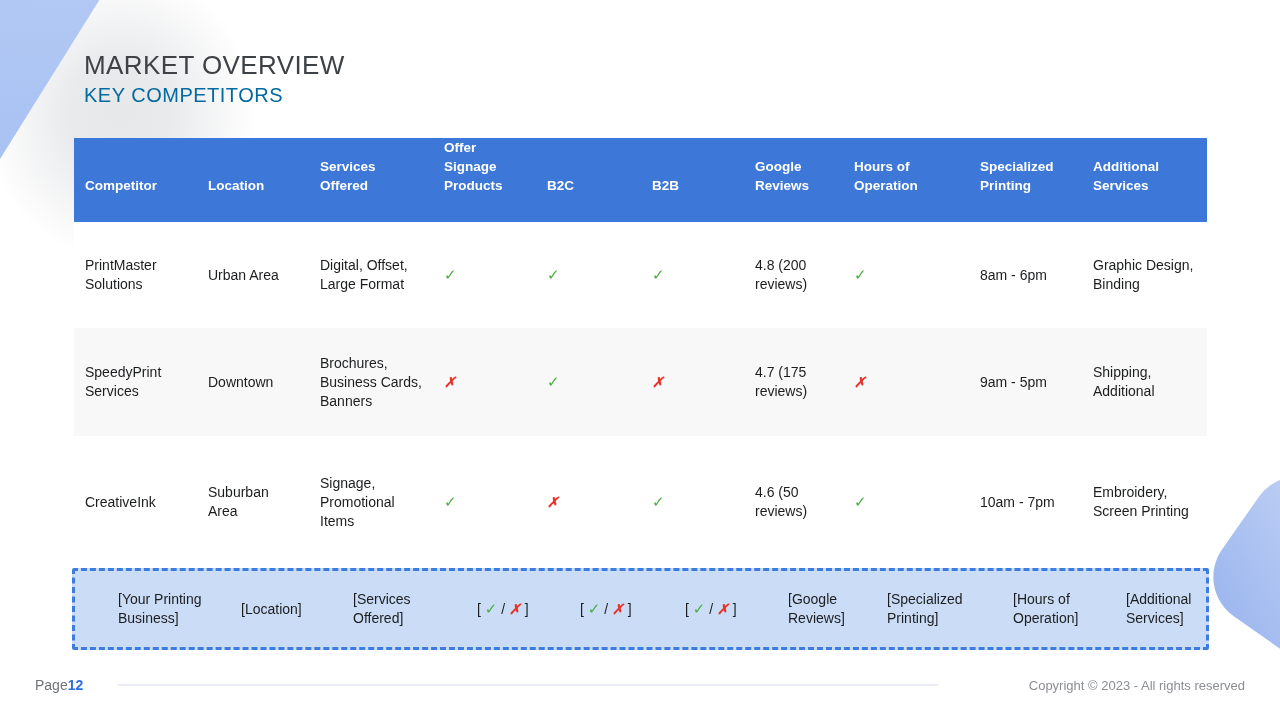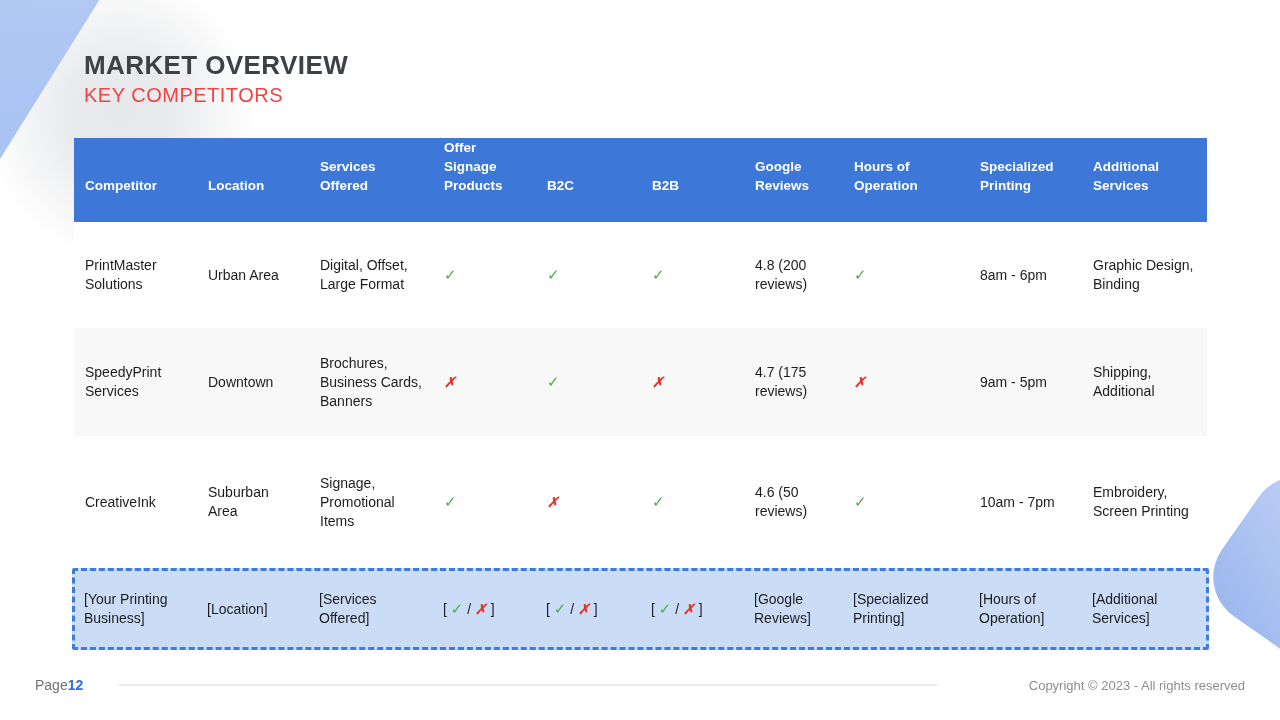--- a/index.html
+++ b/index.html
@@ -20,24 +20,24 @@
     background:linear-gradient(150deg,#bccef5 0%,#a3bff2 100%);
   }
   .decor-br-blue{
     left:1225px;top:492px;width:170px;height:160px;
     border-radius:48px;transform:rotate(35deg);
     background:linear-gradient(205deg,#d0dcf7 0%,#9fb9ef 90%);
   }
   
   .title-block{position:absolute;left:84px;top:50px;}
   .page-title{
-    font-size:26px;font-weight:bold;color:#3e4145;letter-spacing:.4px;line-height:30px;
+    font-size:26px;font-weight:normal;color:#3e4145;letter-spacing:.4px;line-height:30px;
   }
   .page-subtitle{
-    font-size:20px;font-weight:400;color:#ef4444;letter-spacing:.5px;line-height:24px;margin-top:3px;
+    font-size:20px;font-weight:400;color:#0369a1;letter-spacing:.5px;line-height:24px;margin-top:3px;
   }
   
   .table{position:absolute;left:74px;top:138px;width:1133px;}
   .grid-row{
     display:grid;
     grid-template-columns:123px 112px 124px 103px 105px 103px 99px 126px 113px 125px;
   }
   .thead{
     background:var(--header-bg,#3d78d8);
     height:84px;
@@ -54,20 +54,21 @@
   }
   .row-0{height:106px;background:#ffffff;}
   .row-1{height:108px;background:var(--zebra-bg,#f8f8f8);}
   .row-2{height:132px;background:#ffffff;}
   .row-3{
     height:82px;box-sizing:border-box;
     background:var(--highlight-bg,#cbdcf6);
     border:3px dashed var(--highlight-border,#3e7de0);
     border-radius:2px;
     margin:0 -2px;
+    padding-left:34px;
   }
   .row-3 .td{padding-left:9px;}
   .check{color:var(--check-green,#47ad3f);font-size:15px;}
   .cross{color:var(--cross-red,#e8332b);font-size:14px;font-style:italic;font-weight:bold;}
   
   .footer-page{
     position:absolute;left:35px;top:677px;font-size:14px;color:#6f7377;
   }
   .footer-page .page-num{color:var(--accent-blue,#2e6fdb);font-weight:bold;}
   .footer-line{

